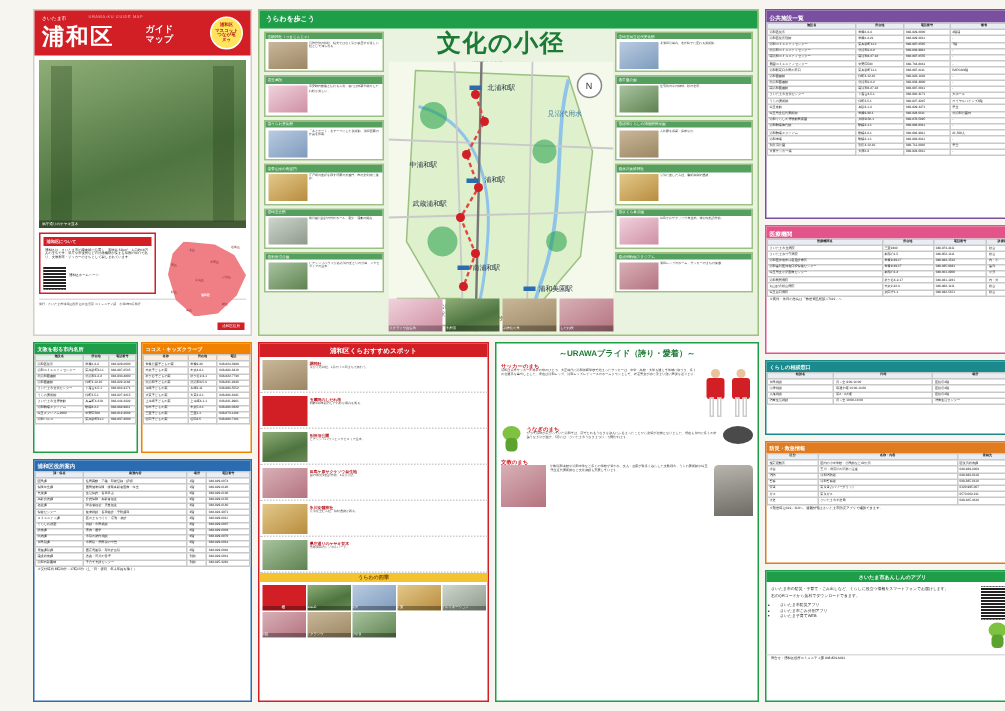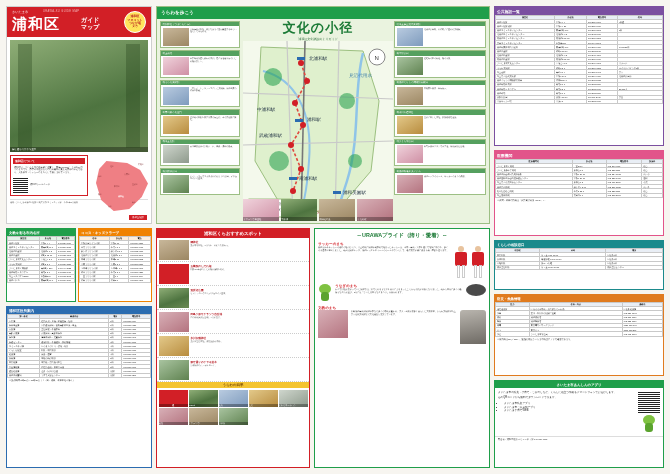--- a/index.html
+++ b/index.html
@@ -9,21 +9,21 @@
     background: #ffffff;
     font-family: "Liberation Sans", sans-serif;
     font-size: 4px;
     color: #222;
     overflow: hidden;
     position: relative;
   }
   .page { position:absolute; inset:0; background:#f7f5f0; }
 
   
-  .panel { position:absolute; background:#fff; }
+  .panel { position:absolute; background:#fff;margin-left:16px; }
   .tiny { font-size:2.6px; line-height:1.25; }
   .xtiny { font-size:2.2px; line-height:1.2; }
   .imgph { background:#9bb98c; position:relative; overflow:hidden; }
   .imgph.a { background:linear-gradient(160deg,#8fae77,#4e7440 60%,#6b8a53); }
   .imgph.b { background:linear-gradient(160deg,#c8b79a,#9c8763); }
   .imgph.c { background:linear-gradient(150deg,#b9cbe0,#7e9bbd); }
   .imgph.d { background:linear-gradient(150deg,#d8b0b7,#b4737f); }
   .imgph.e { background:linear-gradient(150deg,#e3c98a,#b88c3e); }
   .imgph.f { background:linear-gradient(150deg,#a9c4a0,#5f8250); }
   .imgph.g { background:linear-gradient(150deg,#cfd6cd,#8e9a8c); }
@@ -75,21 +75,21 @@
   table.grid.green th { background:#e4f3e8; }
   table.grid.orange th { background:#fdeedd; }
 
   
   #spread { left:156px; top:6px; width:334px; height:218px; background:#eaf3df; border:1px solid #9cbf84; }
   #spread .bar { height:12px; background:#1f9e4a; position:relative; }
   #spread .bar .t { position:absolute; left:4px; top:2.5px; color:#fff; font-size:4.6px; font-weight:bold; }
   #spread .title {
     position:absolute; left:86px; top:12px; width:150px; text-align:center;
   }
-  #spread .title .main { font-size:13px; font-weight:bold; color:#1c7a36; letter-spacing:1px; }
+  #spread .title .main { font-size:16px; font-weight:bold; color:#1c7a36; letter-spacing:1px; }
   #spread .title .sub { font-size:3px; color:#2a6b3a; }
   #spread .leftcol { position:absolute; left:3px; top:14px; width:80px; }
   #spread .card { border:1px solid #9cbf84; background:#fff; margin-bottom:2px; }
   #spread .card .ch { background:#55a05f; color:#fff; font-size:2.4px; padding:.7px 1.5px; }
   #spread .card .cb { display:flex; gap:1.5px; padding:1.5px; }
   #spread .card .cb .ph { width:26px; height:18px; }
   #spread .card .cb .tx { flex:1; font-size:2px; line-height:1.2; color:#333; }
   #spread .mapwrap { position:absolute; left:86px; top:34px; width:150px; height:180px; }
   #spread .rightcol { position:absolute; right:3px; top:14px; width:92px; }
   #spread .botstrip { position:absolute; left:86px; bottom:2px; width:150px; display:flex; gap:2px; }

